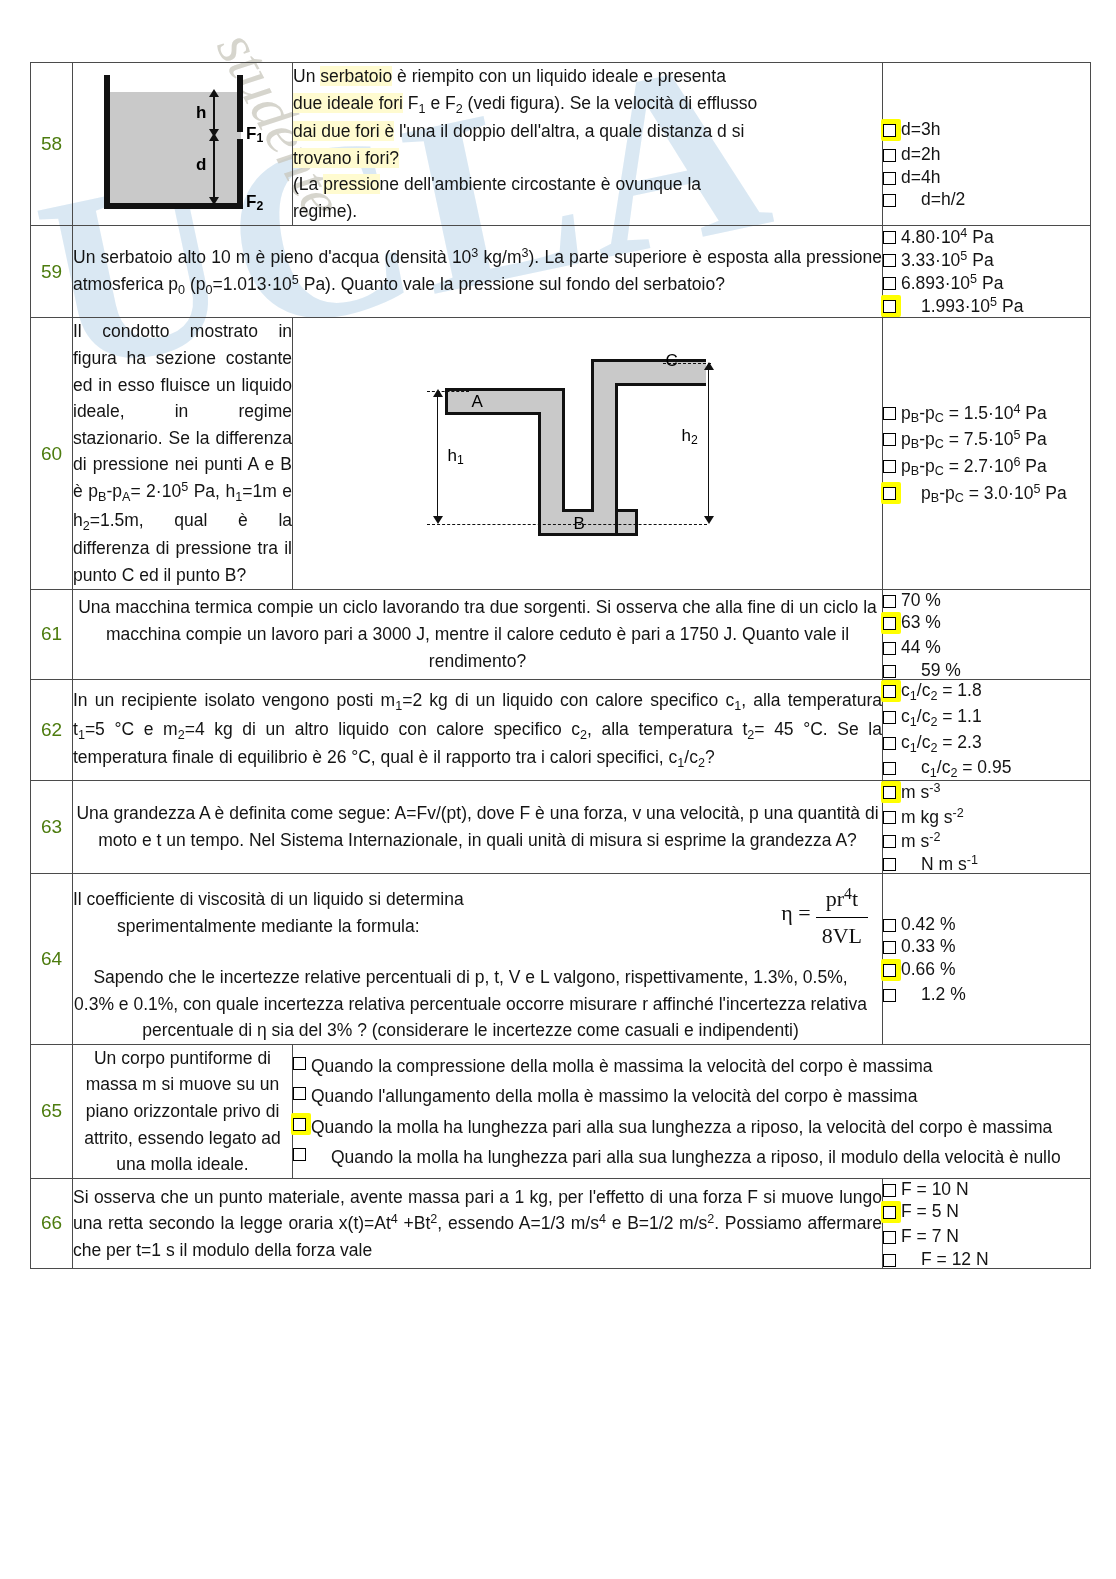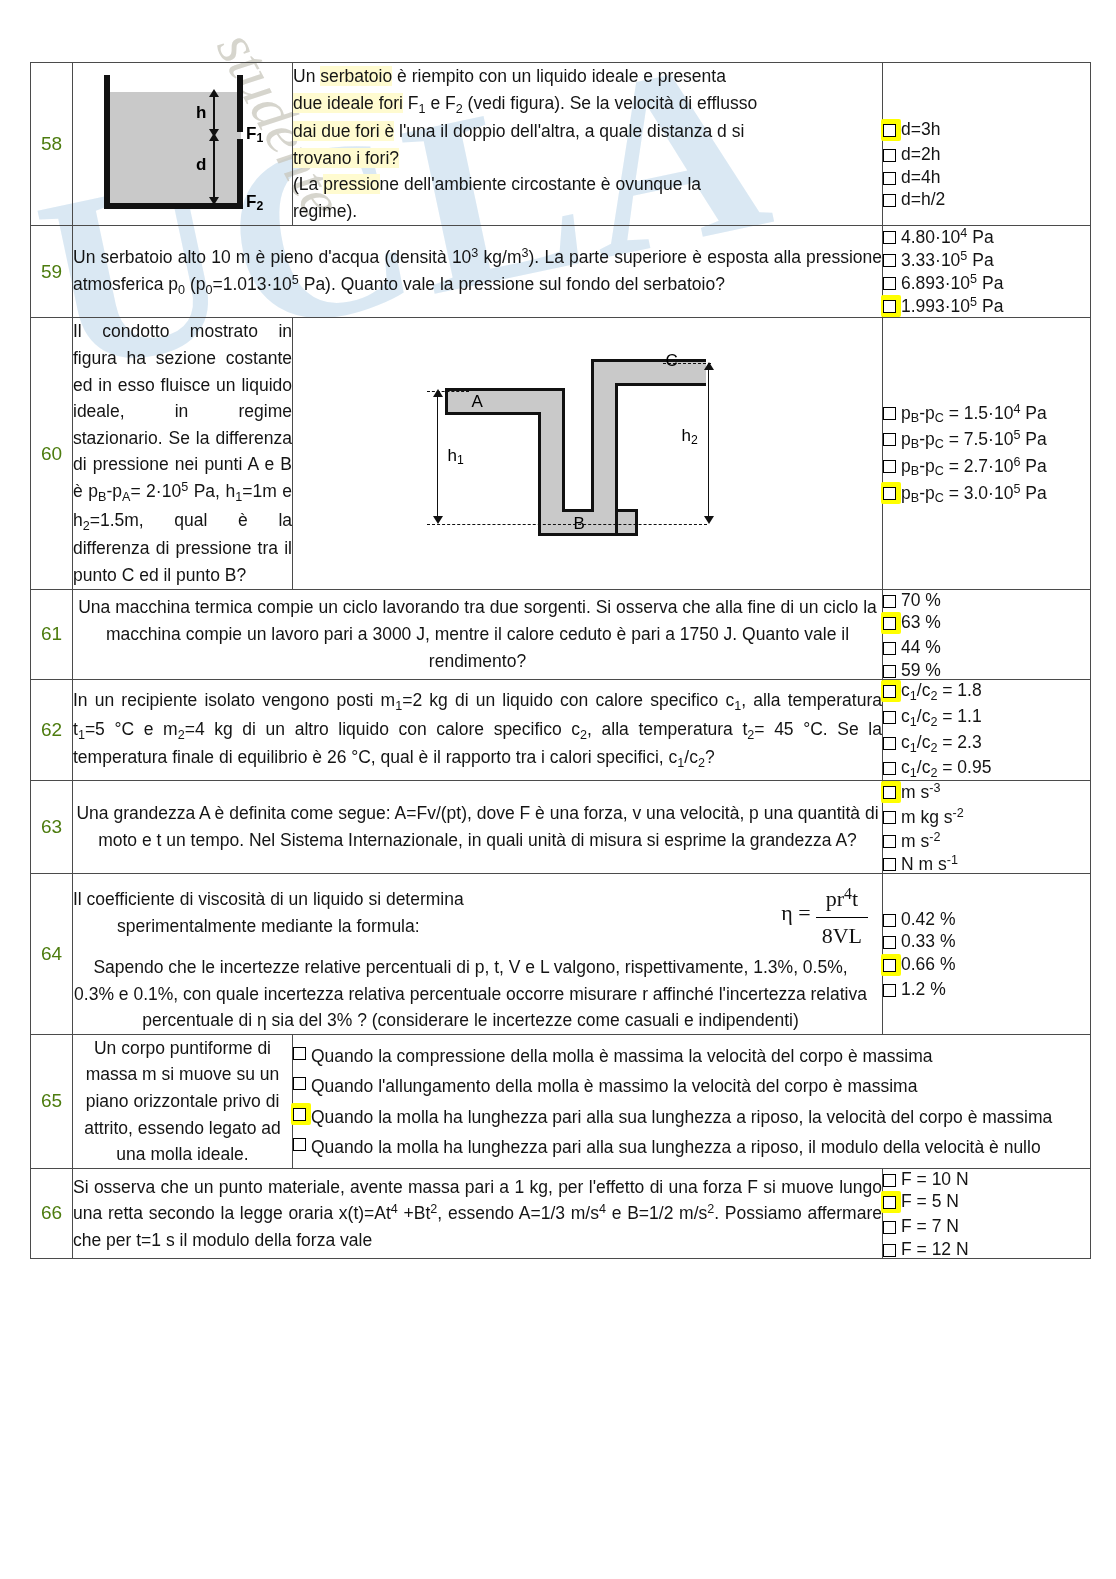--- a/index.html
+++ b/index.html
@@ -91,21 +91,21 @@
     padding: 4px;
     text-align: center;
   }
 
   .opt {
     display: flex;
     align-items: flex-start;
     margin: 0 0 3px 0;
     white-space: nowrap;
   }
-  .opt:last-child { margin-bottom: 0; }
+  .opt:last-child { margin-bottom: 0; gap: 20px; }
   .opt-wrap { white-space: normal; }
   .box {
     display: inline-block;
     flex: 0 0 auto;
     width: 13px; height: 13px;
     border: 1.6px solid #000;
     margin: 5px 5px 0 0;
     background: #fff;
   }
   .hl { background: #ffff00; border-radius: 2px; padding: 0 2px 1px 2px; margin-left: -2px; }
@@ -424,21 +424,21 @@
           <div>sperimentalmente mediante la formula:</div>
         </div>
         <div class="formula">
           <span>η =</span>
           <span class="frac">
             <span class="top"><span>pr</span><sup>4</sup><span>t</span></span>
             <span class="bot">8VL</span>
           </span>
         </div>
       </div>
-      <div style="margin-top:2px">Sapendo che le incertezze relative percentuali di p, t, V e L valgono, rispettivamente, 1.3%, 0.5%, 0.3% e 0.1%, con quale incertezza relativa percentuale occorre misurare r affinché l'incertezza relativa percentuale di η sia del 3% ? (considerare le incertezze come casuali e indipendenti)</div>
+      <div style="margin-top:12px">Sapendo che le incertezze relative percentuali di p, t, V e L valgono, rispettivamente, 1.3%, 0.5%, 0.3% e 0.1%, con quale incertezza relativa percentuale occorre misurare r affinché l'incertezza relativa percentuale di η sia del 3% ? (considerare le incertezze come casuali e indipendenti)</div>
     </td>
     <td class="ans-cell" style="width:165px">
       <div class="opt">
               <span class="box"></span>
               <span class="opt-text">0.42 %</span>
             </div>
       <div class="opt">
               <span class="box"></span>
               <span class="opt-text">0.33 %</span>
             </div>

